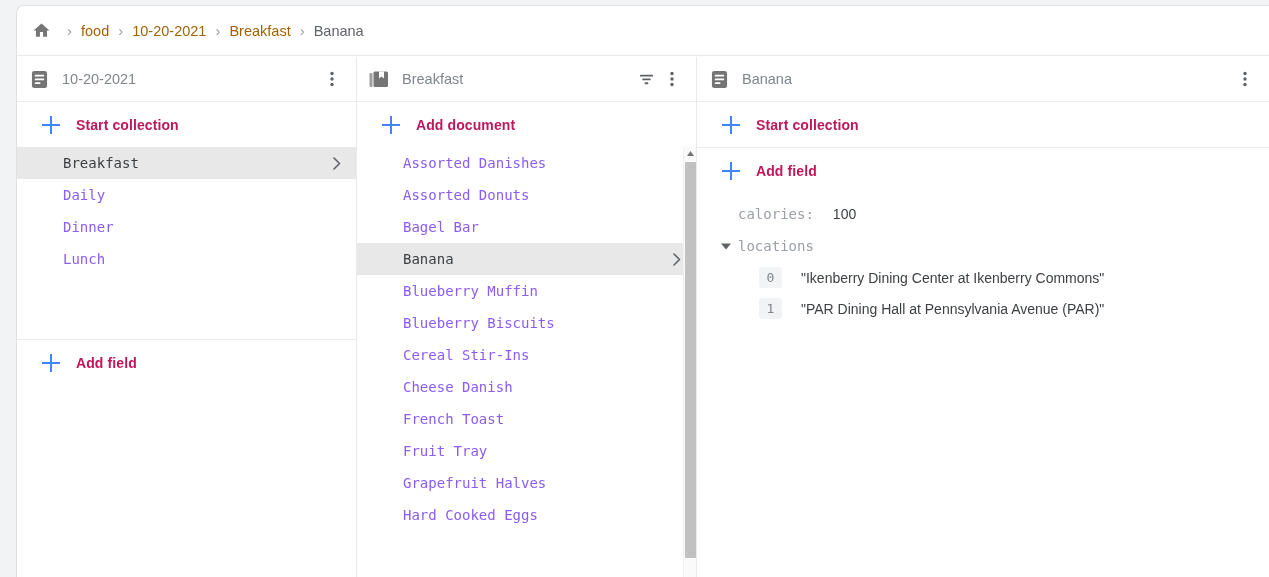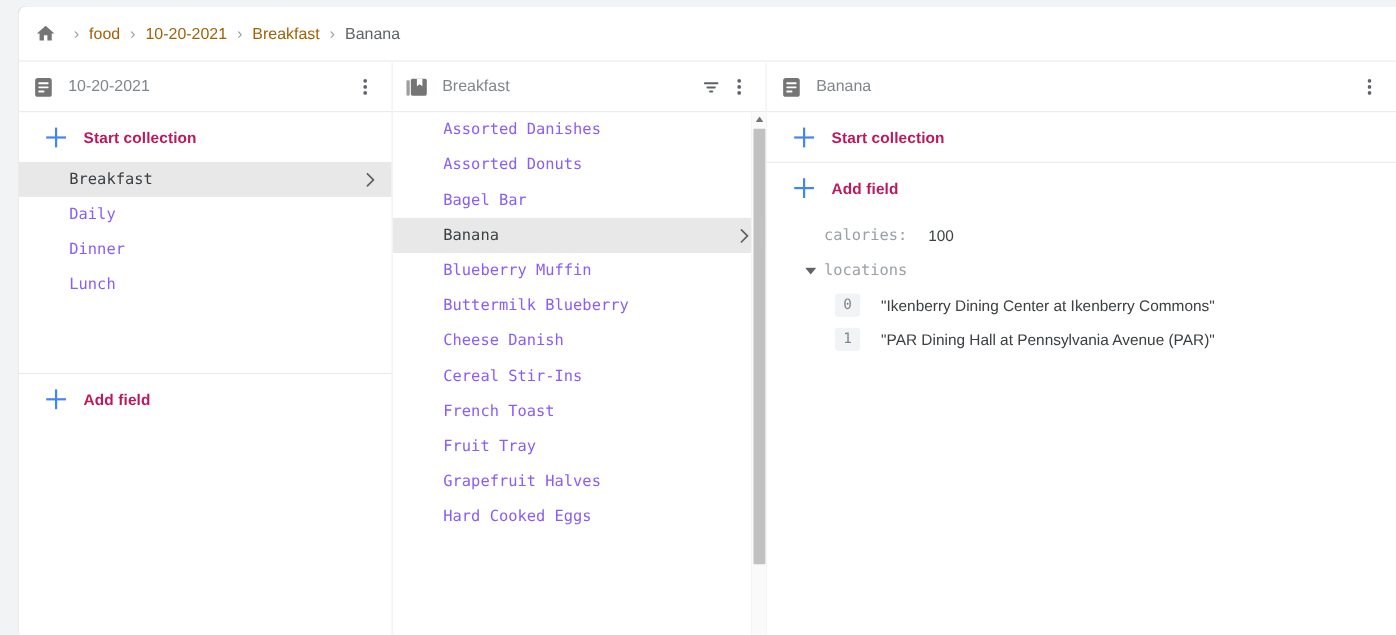--- a/index.html
+++ b/index.html
@@ -187,21 +187,21 @@
     background: #c1c1c1;
     border-radius: 1px;
   }
 
   
   .fields { padding-top: 5px; }
   .field-row {
     min-height: 32px;
     display: flex;
     align-items: center;
-    padding-left: 32px;
+    padding-left: 21px;
   }
   .field-row .twisty {
     width: 16px; height: 16px;
     flex: 0 0 16px;
     margin-right: 4px;
     display: flex; align-items: center; justify-content: center;
   }
   .field-row .twisty.empty { visibility: hidden; }
   .fname {
     font-family: "DejaVu Sans Mono", monospace;
@@ -338,20 +338,24 @@
         </span>
         <span class="icon-btn">
           <svg width="4" height="16" viewBox="0 0 4 16" aria-hidden="true">
             <circle cx="2" cy="2.5" r="1.7" fill="#5f6368"></circle>
             <circle cx="2" cy="8" r="1.7" fill="#5f6368"></circle>
             <circle cx="2" cy="13.5" r="1.7" fill="#5f6368"></circle>
           </svg>
         </span>
       </div>
 
+      <div class="action">
+        <span class="plus"></span>
+        <span class="alabel">Add document</span>
+      </div>
 
       <div class="list">
         <div class="item">
               <span class="ilabel">Assorted Danishes</span>
             </div>
         <div class="item">
               <span class="ilabel">Assorted Donuts</span>
             </div>
         <div class="item">
               <span class="ilabel">Bagel Bar</span>
@@ -361,27 +365,27 @@
           <span class="chev">
             <svg width="8" height="13" viewBox="0 0 8 13" aria-hidden="true">
               <path d="M1 1 L6.5 6.5 L1 12" stroke="#5f6368" stroke-width="1.6" fill="none" stroke-linecap="round" stroke-linejoin="round"></path>
             </svg>
           </span>
         </div>
         <div class="item">
               <span class="ilabel">Blueberry Muffin</span>
             </div>
         <div class="item">
-              <span class="ilabel">Buttermilk Blueberry</span>
+              <span class="ilabel">Blueberry Biscuits</span>
+            </div>
+        <div class="item">
+              <span class="ilabel">Cereal Stir-Ins</span>
             </div>
         <div class="item">
               <span class="ilabel">Cheese Danish</span>
-            </div>
-        <div class="item">
-              <span class="ilabel">Cereal Stir-Ins</span>
             </div>
         <div class="item">
               <span class="ilabel">French Toast</span>
             </div>
         <div class="item">
               <span class="ilabel">Fruit Tray</span>
             </div>
         <div class="item">
               <span class="ilabel">Grapefruit Halves</span>
             </div>

